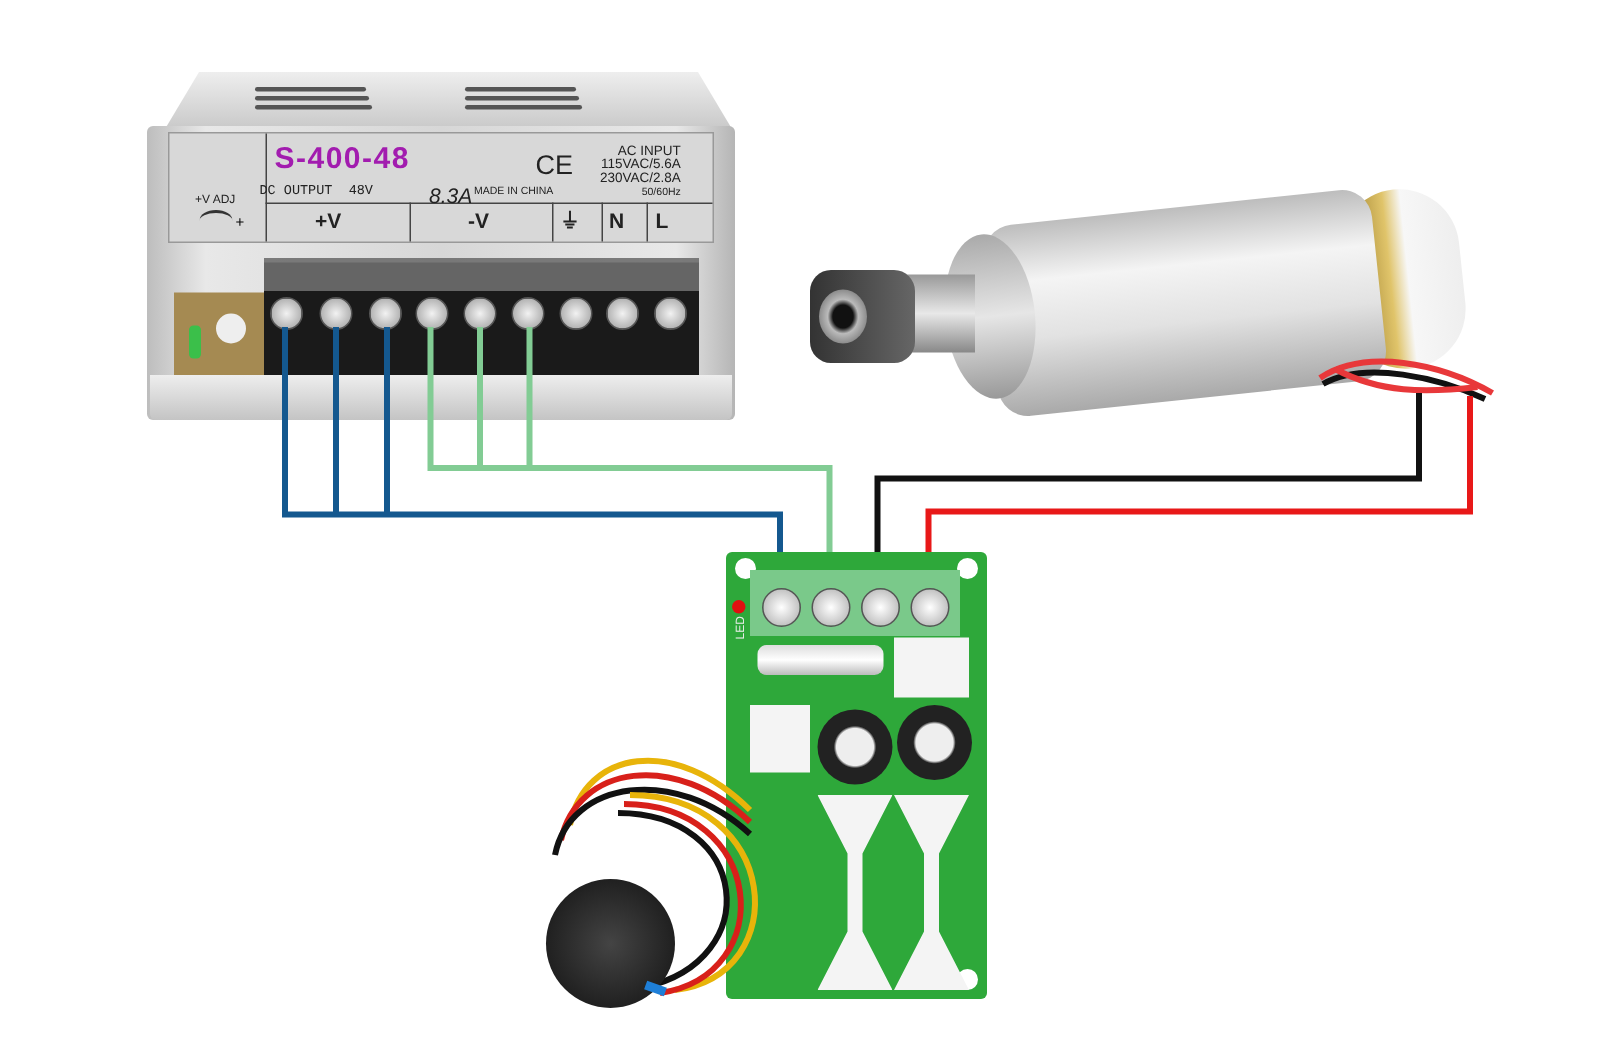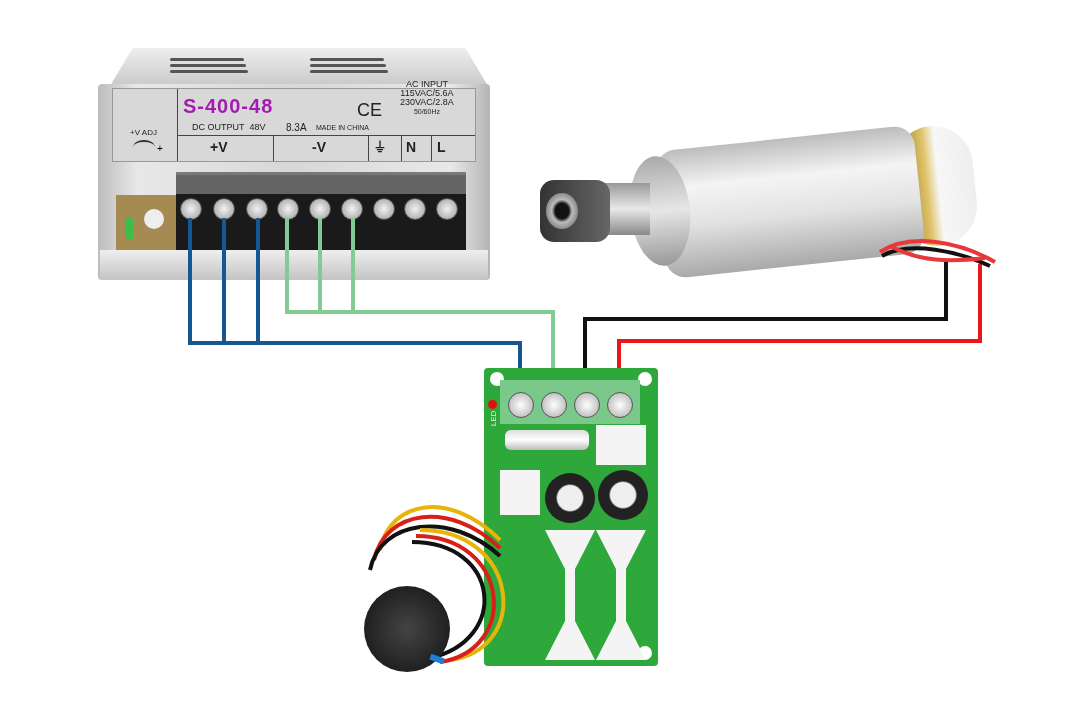--- a/index.html
+++ b/index.html
@@ -5,25 +5,25 @@
   html,body{margin:0;padding:0;background:#fff;}
   body{width:1080px;height:708px;position:relative;overflow:hidden;font-family:"Liberation Sans",sans-serif;}
   .abs{position:absolute;}
   
   .psu-top{left:110px;top:48px;width:378px;height:38px;background:linear-gradient(#eee,#c9c9c9);clip-path:polygon(6% 0,94% 0,100% 100%,0 100%);}
   .vent{position:absolute;height:3px;background:#555;border-radius:2px;}
   .psu-body{left:98px;top:84px;width:392px;height:196px;background:linear-gradient(90deg,#bdbdbd,#e8e8e8 10%,#d7d7d7 50%,#e8e8e8 90%,#b5b5b5);border-radius:4px;}
   .label-panel{left:112px;top:88px;width:362px;height:72px;background:#d8d8d8;border:1px solid #999;}
   .lp-div{position:absolute;background:#444;}
   .model{left:183px;top:95px;font-size:20px;font-weight:bold;color:#a21caf;letter-spacing:1px;}
-  .dcout{left:192px;top:122px;font-size:9px;color:#222;}
-  .amps{left:286px;top:122px;font-size:10px;color:#222;}
+  .dcout{left:173px;top:122px;font-size:9px;color:#222;font-family:Liberation Mono, monospace;}
+  .amps{left:286px;top:122px;font-size:14px;color:#222;font-style:italic;}
   .ce{left:332px;top:100px;font-size:18px;color:#222;margin-left:25px;}
   .made{left:316px;top:124px;font-size:7px;color:#222;}
-  .acin{left:400px;top:80px;font-size:9px;color:#222;line-height:9px;text-align:center;}
+  .acin{left:400px;top:96px;font-size:9px;color:#222;line-height:9px;text-align:right;}
   .acin small{font-size:7px;}
   .adj{left:130px;top:128px;font-size:8px;color:#222;text-align:right;}
   .termlbl{top:139px;font-size:14px;font-weight:bold;color:#222;}
   .tblock{left:176px;top:175px;width:290px;height:75px;background:#1a1a1a;}
   .tcover{left:176px;top:172px;width:290px;height:22px;background:rgba(110,110,110,.9);}
   .screw{position:absolute;top:198px;width:20px;height:20px;border-radius:50%;background:radial-gradient(#f2f2f2,#999);border:1px solid #555;}
   .psu-lip{left:100px;top:250px;width:388px;height:30px;background:linear-gradient(#eee,#c4c4c4);border-radius:0 0 4px 4px;}
   .pcb-left{left:116px;top:195px;width:60px;height:55px;background:#a58a52;}
   
   .motor{left:630px;top:118px;width:350px;height:160px;}

